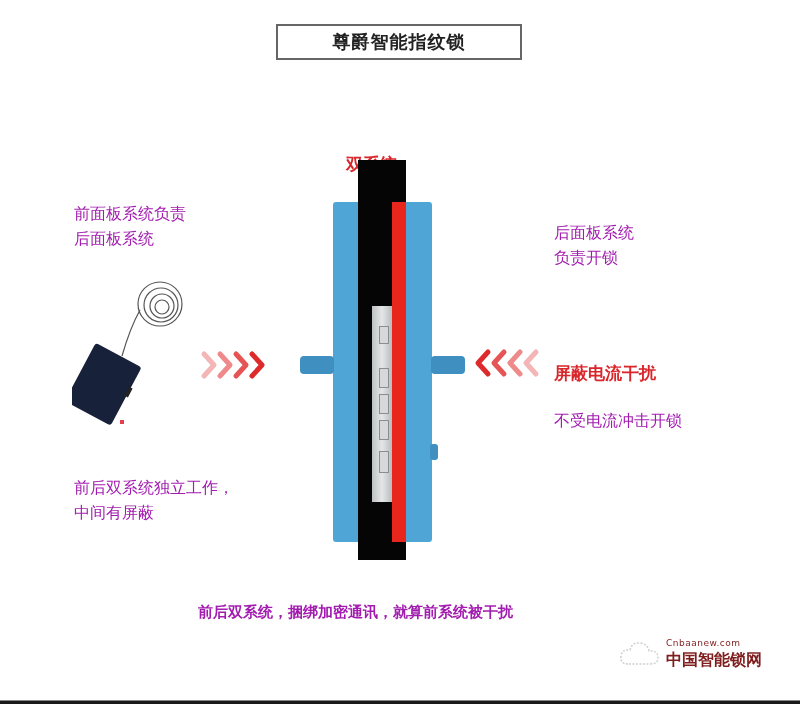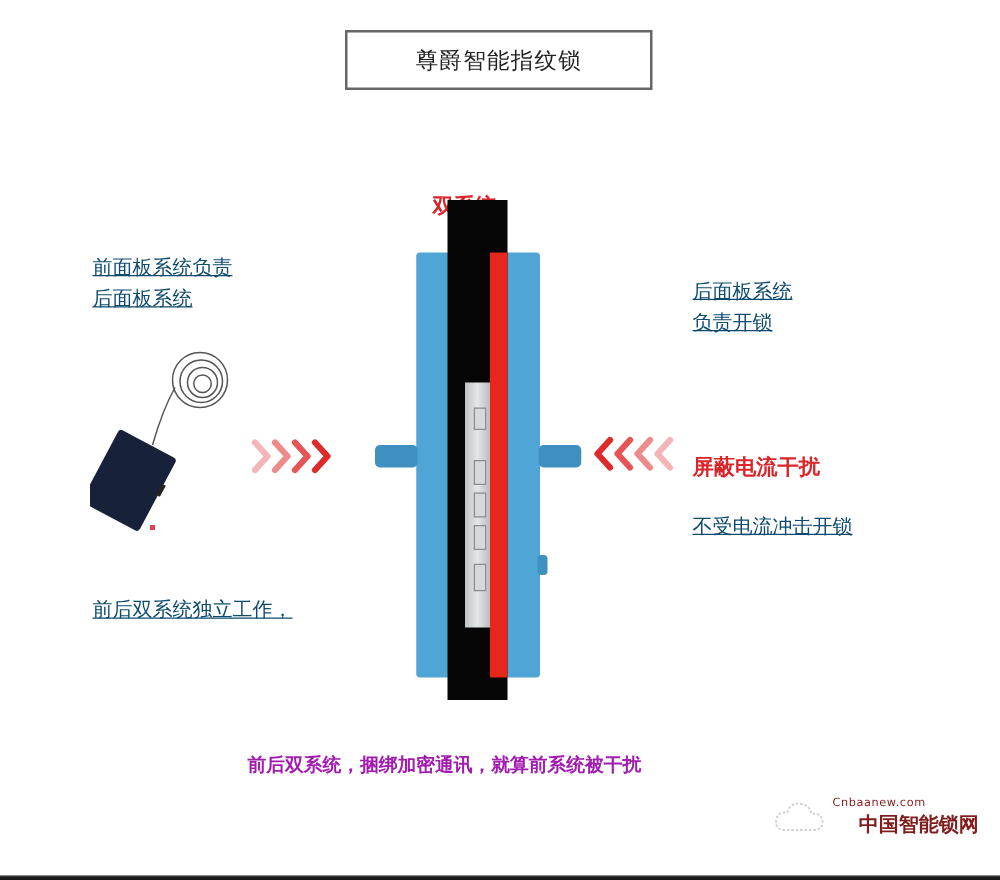--- a/index.html
+++ b/index.html
@@ -1,22 +1,22 @@
 <!DOCTYPE html>
 <html><head>
 <meta charset="utf-8">
 <style>
   html, body { margin:0; padding:0; }
   body { width:800px; height:704px; background:#ffffff; position:relative; overflow:hidden;
          font-family:"DejaVu Sans", "Liberation Sans", sans-serif; }
   .abs { position:absolute; }
-  .title-box { left:276px; top:24px; width:246px; height:48px; border:2px solid #666; box-sizing:border-box;
-               display:flex; align-items:center; justify-content:center; font-size:18px; font-weight:normal; color:#222; letter-spacing:1px; }
+  .title-box { left:276px; top:24px; width:246px; height:36px; border:2px solid #666; box-sizing:border-box;
+               display:flex; align-items:center; justify-content:center; font-size:18px; font-weight:bold; color:#222; letter-spacing:1px; }
   .red-head { color:#d9262b; font-weight:bold; font-size:17px;margin-top:36px; }
-  .desc { color:#0c4a6e; font-size:16px; line-height:25px;text-decoration:underline; }
+  .desc { color:#a21caf; font-size:16px; line-height:25px; }
   .bottom-note { color:#a21caf; font-size:15px; font-weight:bold; line-height:24px; }
   .door { background:#050505; }
   .panel { background:#4fa6d6; border-radius:3px; }
   .red-strip { background:#e8261c; }
   .faceplate { background:linear-gradient(90deg,#bfc2c4,#e4e6e7 50%,#b9bcbe); }
   .slot { position:absolute; left:7px; width:8px; border:1px solid #8a8d90; background:#d6d8da; }
   .bottom-bar { left:0; top:700px; width:800px; height:4px; background:#1a1a1a; border-top:1px solid #888; }
   .watermark { color:#7f1d1d; }
 </style>
 </head>
@@ -28,20 +28,21 @@
 
 <div class="abs red-head" style="left:346px; top:117px;">双系统</div>
 
 <div class="abs desc" style="left:74px; top:201px;">
   <div>前面板系统负责</div>
   <div>后面板系统</div>
 </div>
 
 <div class="abs desc" style="left:74px; top:475px;">
   <div>前后双系统独立工作，</div>
+  <div>中间有屏蔽</div>
 </div>
 
 <div class="abs desc" style="left:554px; top:220px;">
   <div>后面板系统</div>
   <div>负责开锁</div>
 </div>
 
 <div class="abs red-head" style="left:554px; top:326px;">屏蔽电流干扰</div>
 
 <div class="abs desc" style="left:554px; top:408px;">
@@ -113,16 +114,16 @@
 
 <div class="abs bottom-note" style="left:198px; top:600px;">
   <div>前后双系统，捆绑加密通讯，就算前系统被干扰</div>
 </div>
 
 <div class="abs watermark" style="left:618px; top:636px; width:180px; height:40px;">
   <svg class="abs" style="left:0; top:2px;" width="44" height="32" viewBox="0 0 44 32">
     <path d="M10 26 Q2 26 3 18 Q4 11 12 12 Q14 4 22 5 Q30 6 31 13 Q40 12 40 20 Q40 26 32 26 Z" fill="none" stroke="#d0d0d0" stroke-width="1.5" stroke-dasharray="2,1.5"></path>
   </svg>
   <div class="abs" style="left:48px; top:2px; font-size:9px; letter-spacing:0.5px;">Cnbaanew.com</div>
-  <div class="abs" style="left:48px; top:14px; font-size:16px; font-weight:bold;margin-left:21px;">中国智能锁网</div>
+  <div class="abs" style="left:48px; top:14px; font-size:16px; font-weight:bold;">中国智能锁网</div>
 </div>
 
 <div class="abs bottom-bar"></div>
 
 </body></html>

